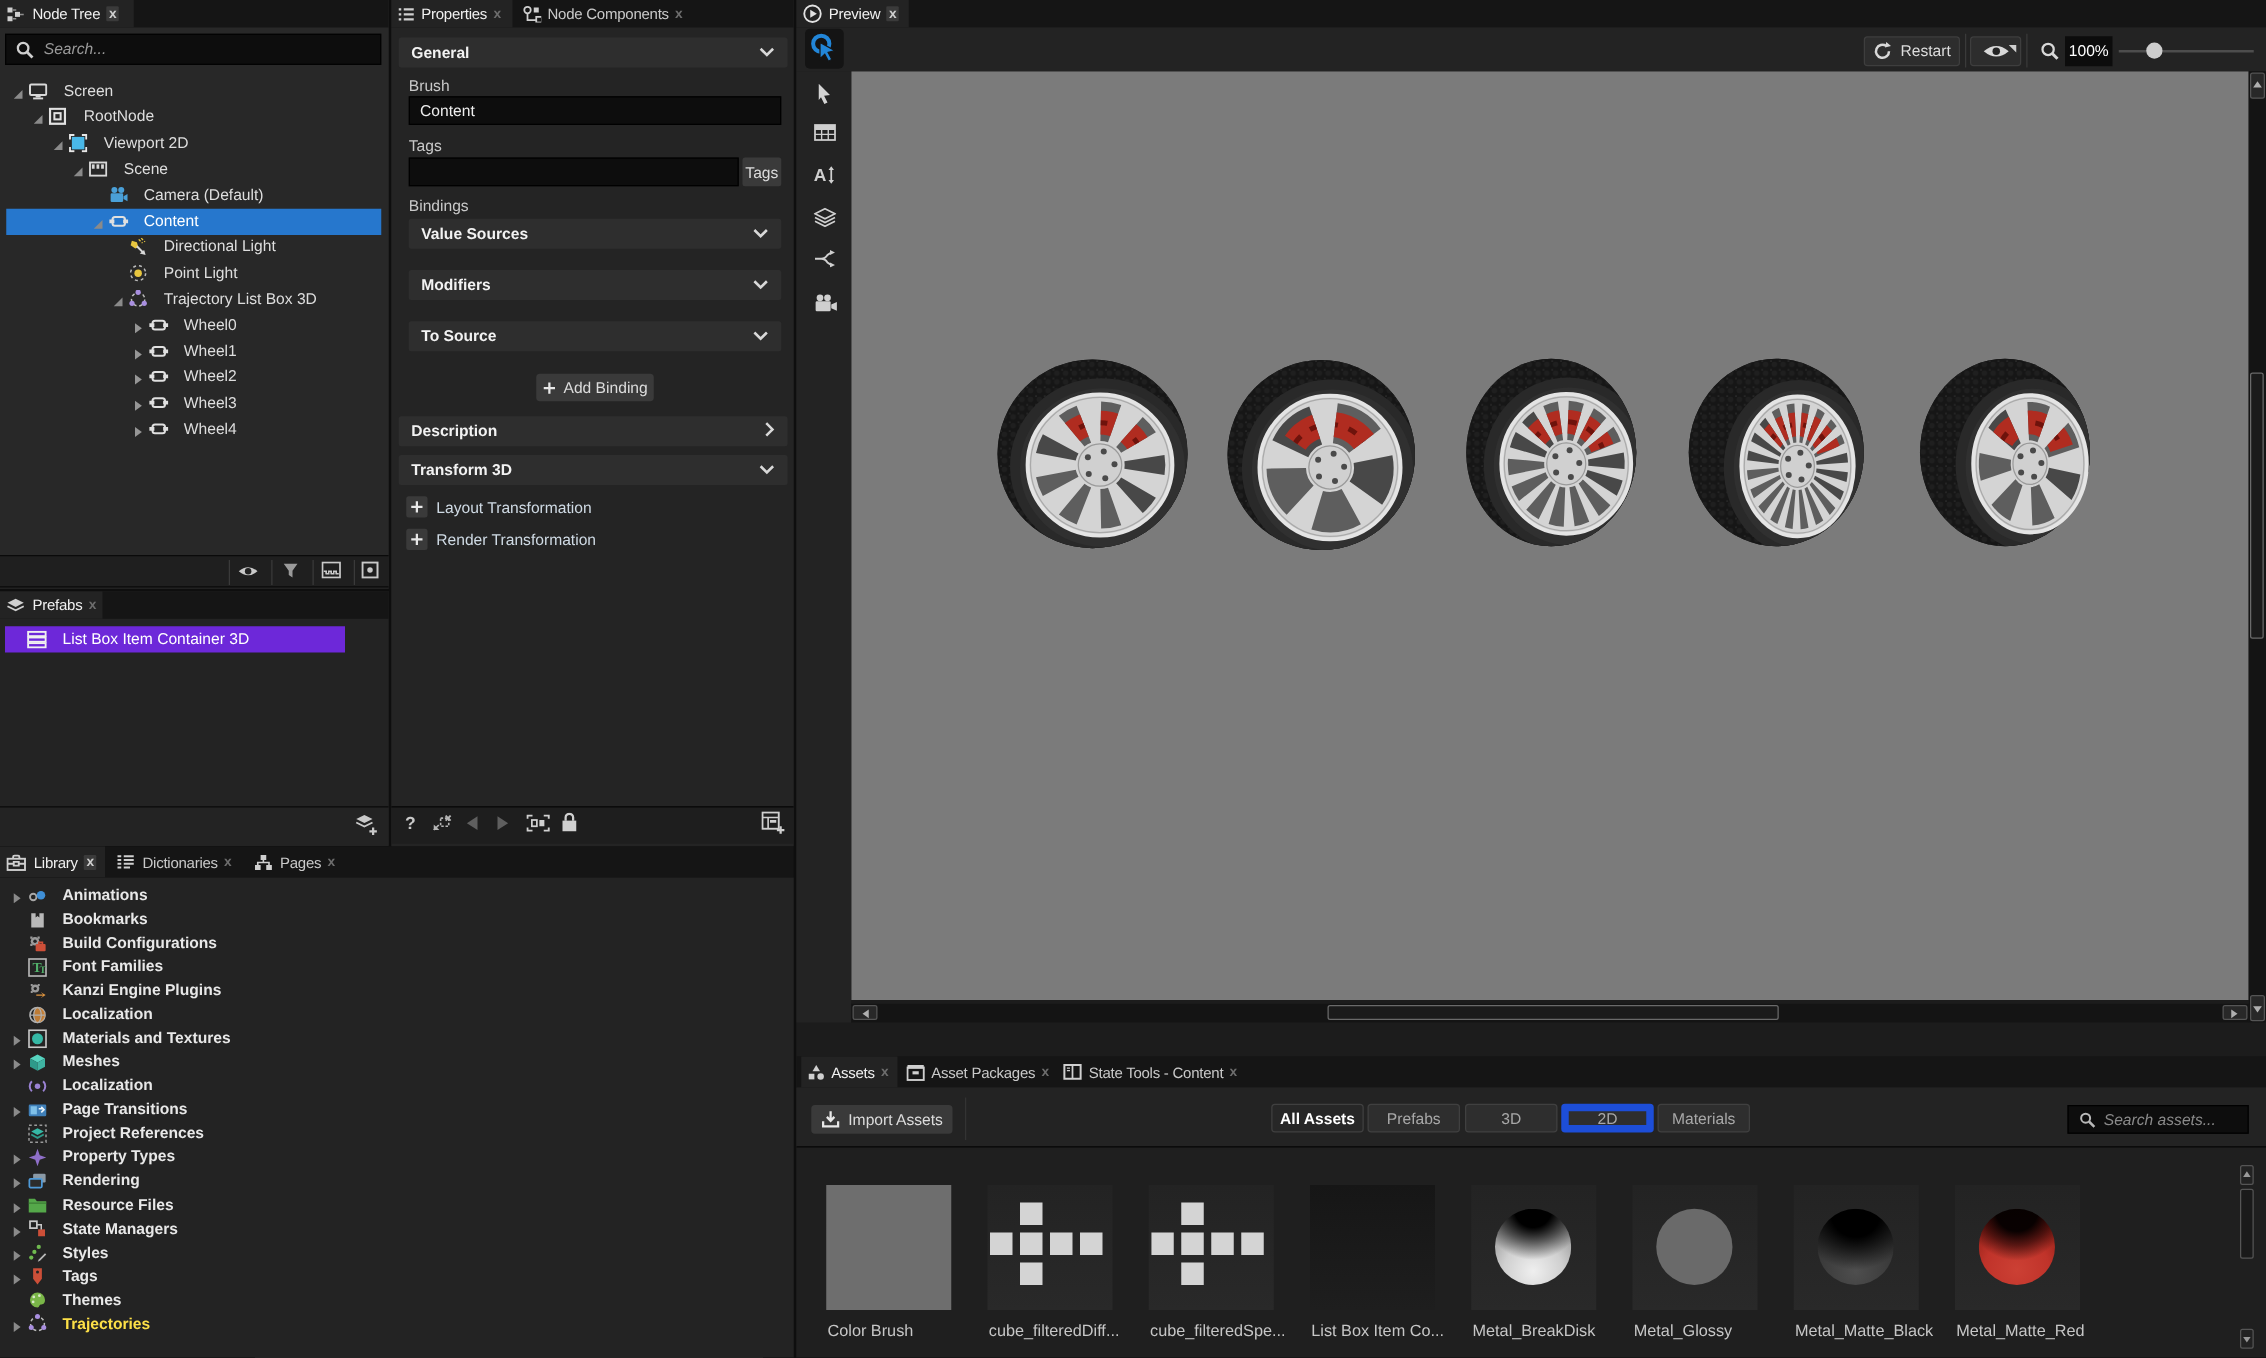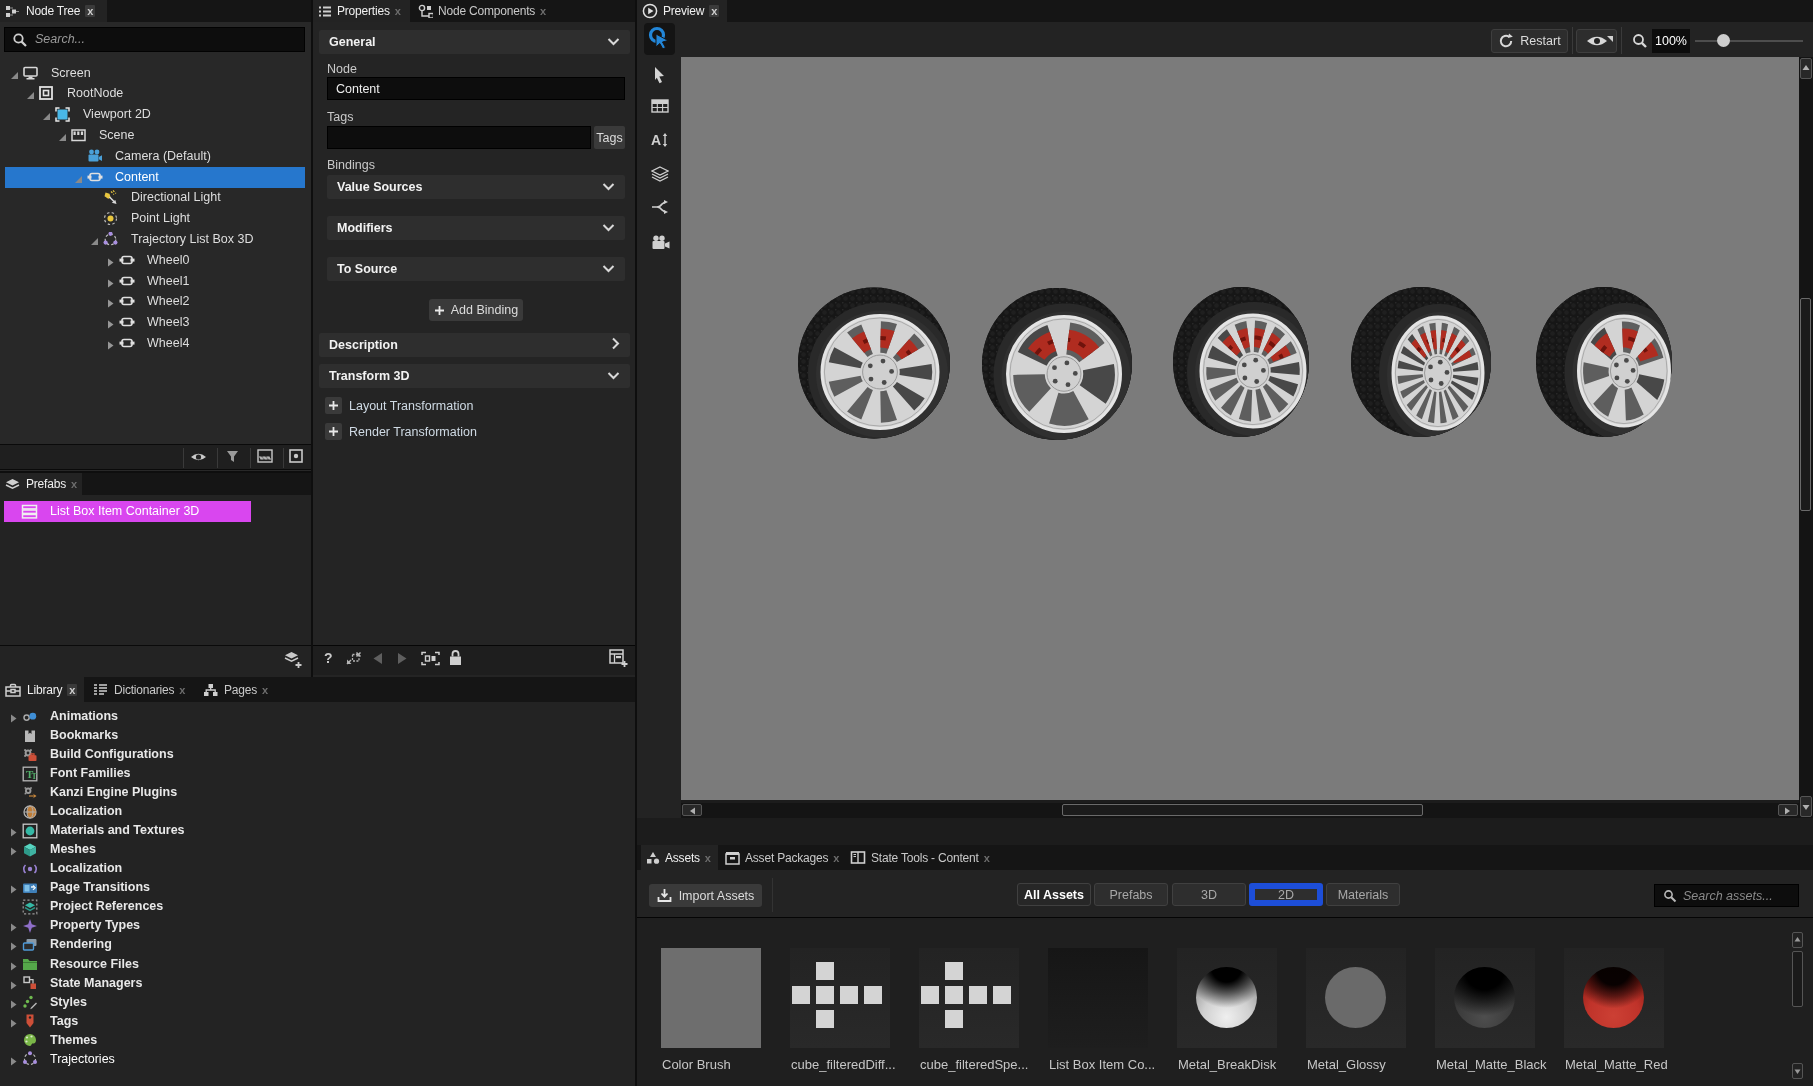--- a/index.html
+++ b/index.html
@@ -201,21 +201,21 @@
         <div style="position:absolute;left:250px;top:3px;width:1px;height:20px;background:#3a3a3a"></div>
         <div style="position:absolute;left:283px;top:3px;width:1px;height:20px;background:#3a3a3a"></div>
       </div>
     </div>
     <div class="panel" style="left:0;top:473px;width:311px;height:204px;background:#232323">
       <div class="tabstrip"></div>
       <div class="tab act" style="left:0;width:82px"><svg width="15" height="13" viewBox="0 0 15 13" style="margin-right:6px">
           <path d="M7.5,1 L14,4.25 7.5,7.5 1,4.25 z" fill="#cfcfcf"></path>
           <path d="M1,7 L7.5,10.2 14,7" fill="none" stroke="#cfcfcf" stroke-width="1.5"></path>
         </svg>Prefabs<span class="x">x</span></div>
-      <div style="position:absolute;left:4px;top:28px;width:247px;height:21px;background:#d946ef;">
+      <div style="position:absolute;left:4px;top:28px;width:272px;height:21px;background:#6d28d9;">
         <div style="position:absolute;left:17px;top:3px"><svg width="17" height="15" viewBox="0 0 17 15" style="">
             <rect x="1.5" y="1.5" width="14" height="3.4" fill="none" stroke="#f0f0f0" stroke-width="1.5"></rect>
             <rect x="1.5" y="6" width="14" height="3.4" fill="none" stroke="#f0f0f0" stroke-width="1.5"></rect>
             <rect x="1.5" y="10.5" width="14" height="3.4" fill="none" stroke="#f0f0f0" stroke-width="1.5"></rect>
           </svg></div>
         <div style="position:absolute;left:46px;top:3px;color:#fff">List Box Item Container 3D</div>
       </div>
       <div style="position:absolute;left:0px;top:172px;width:311px;height:31px;border-top:1px solid #0a0a0a;background:#232323;">
         <div style="position:absolute;left:283px;top:5px"><svg width="20" height="18" viewBox="0 0 20 18" style="">
             <path d="M8.5,1 L15,4.2 8.5,7.4 2,4.2 z" fill="#c9c9c9"></path>
@@ -418,38 +418,38 @@
       <div style="position:absolute;left:0px;top:347.6px;width:635px;height:19px;">
         <div style="position:absolute;left:9px;top:5px"><svg width="9" height="9" viewBox="0 0 9 9" style="">
             <path d="M2,0.5 L7.5,4.5 L2,8.5 z" fill="#8a8a8a"></path>
           </svg></div>
         <div style="position:absolute;left:22px;top:1.5px"><svg width="16" height="16" viewBox="0 0 16 16" style="">
             <circle cx="8" cy="8" r="5.5" fill="none" stroke="#b8b8b8" stroke-width="1.2" stroke-dasharray="2.6,2.2"></circle>
             <circle cx="8" cy="2.2" r="2" fill="#a98fe0"></circle>
             <circle cx="3" cy="11" r="2" fill="#a98fe0"></circle>
             <circle cx="13" cy="11" r="2" fill="#a98fe0"></circle>
           </svg></div>
-        <div style="position:absolute;left:50px;top:2px;color:#ffffff;font-weight:normal">Trajectories</div>
+        <div style="position:absolute;left:50px;top:2px;color:#fde047;font-weight:bold">Trajectories</div>
       </div>
     </div>
     <div class="panel" style="left:313px;top:0;width:322px;height:677px;background:#242424">
       <div class="tabstrip"></div>
       <div class="tab act" style="left:0;width:97px"><svg width="14" height="13" viewBox="0 0 14 13" style="margin-right:5px">
           <path d="M1,2.5 h2 M1,6.5 h2 M1,10.5 h2 M5,2.5 h8 M5,6.5 h8 M5,10.5 h8" stroke="#cfcfcf" stroke-width="1.8"></path>
         </svg>Properties<span class="x">x</span></div>
       <div class="tab" style="left:100px;width:143px"><svg width="15" height="14" viewBox="0 0 15 14" style="margin-right:5px">
           <circle cx="4" cy="4" r="2.6" fill="none" stroke="#cfcfcf" stroke-width="1.4"></circle>
           <path d="M4,6.6 V12 h7" fill="none" stroke="#cfcfcf" stroke-width="1.4"></path>
           <rect x="9" y="2" width="4" height="4" fill="#cfcfcf"></rect>
           <rect x="11" y="9.5" width="4.5" height="4.5" fill="none" stroke="#cfcfcf" stroke-width="1.4"></rect>
         </svg>Node Components<span class="x">x</span></div>
       <div class="hdr" style="left:6px;top:30px;width:311px;height:24px">General<span class="chev"><svg width="13" height="8" viewBox="0 0 13 8" style="">
             <path d="M1.5,1 L6.5,6 L11.5,1" fill="none" stroke="#d8d8d8" stroke-width="2"></path>
           </svg></span></div>
-      <div class="lbl" style="left:14px;top:62px">Node</div>
+      <div class="lbl" style="left:14px;top:62px">Brush</div>
       <div class="inp" style="left:14px;top:77px;width:298px;height:23px">Content</div>
       <div class="lbl" style="left:14px;top:110px">Tags</div>
       <div class="inp" style="left:14px;top:126px;width:264px;height:23px"></div>
       <div class="btn" style="left:281px;top:126px;width:31px;height:23px;border:none;background:#3a3a3a;border-radius:2px">Tags</div>
       <div class="lbl" style="left:14px;top:158px">Bindings</div>
       <div class="hdr" style="left:14px;top:175px;width:298px;height:24px">Value Sources<span class="chev"><svg width="13" height="8" viewBox="0 0 13 8" style="">
             <path d="M1.5,1 L6.5,6 L11.5,1" fill="none" stroke="#d8d8d8" stroke-width="2"></path>
           </svg></span></div>
       <div class="hdr" style="left:14px;top:216px;width:298px;height:24px">Modifiers<span class="chev"><svg width="13" height="8" viewBox="0 0 13 8" style="">
             <path d="M1.5,1 L6.5,6 L11.5,1" fill="none" stroke="#d8d8d8" stroke-width="2"></path>

